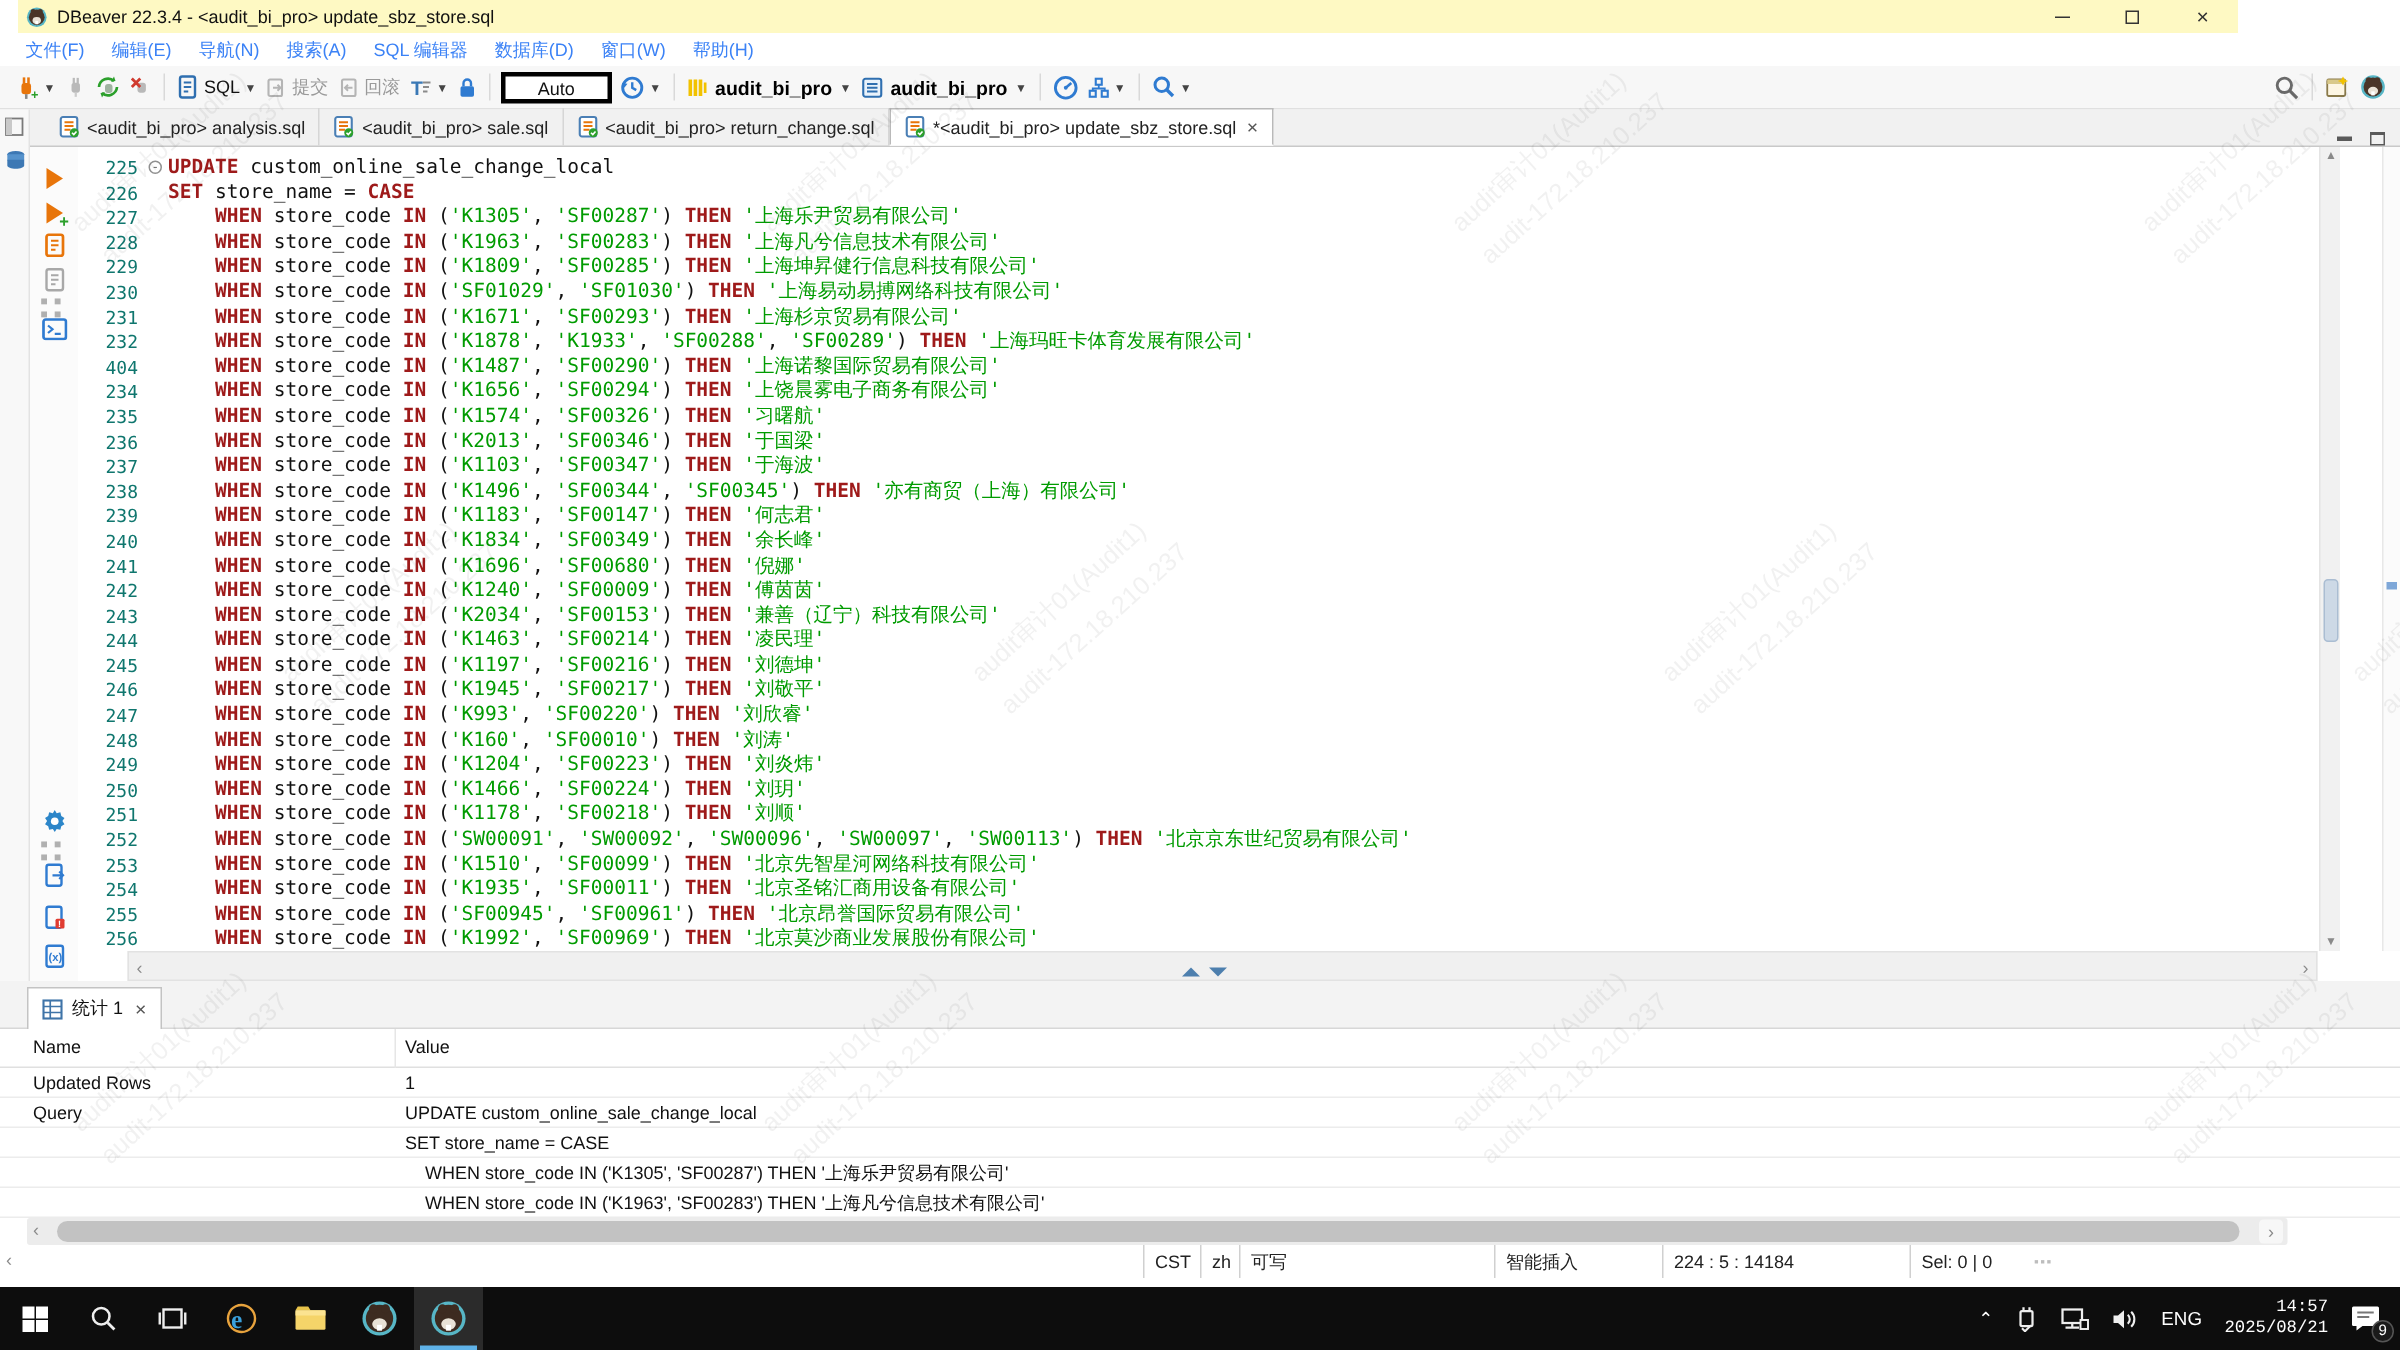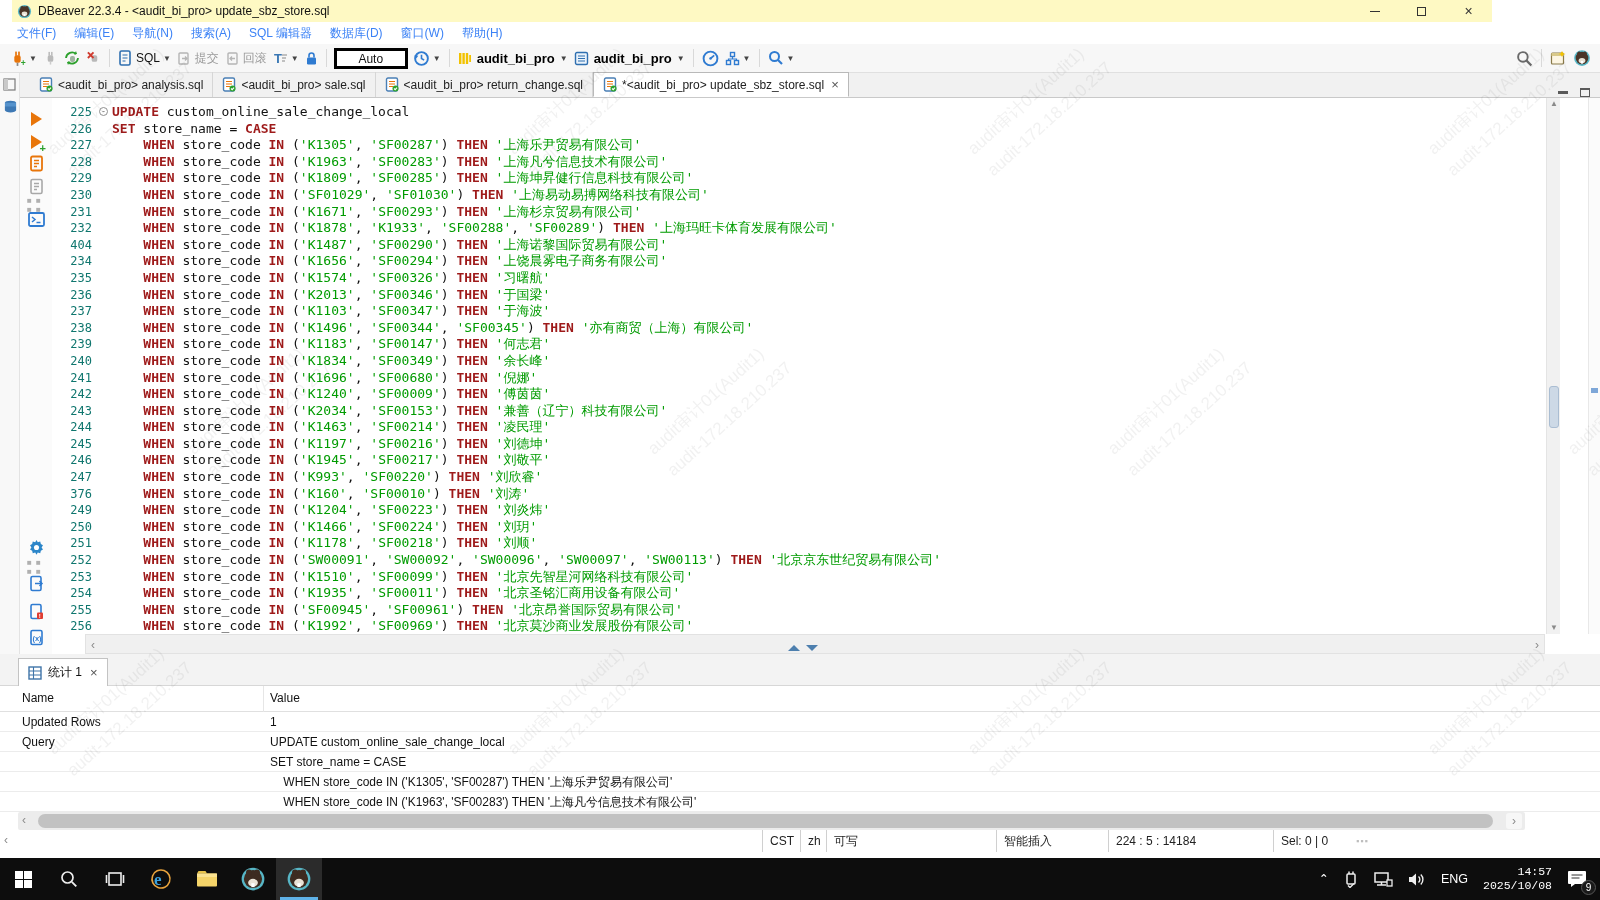--- a/index.html
+++ b/index.html
@@ -445,21 +445,21 @@
         <div class="code-row"><span class="lnum">238</span><span class="fold"></span><span class="ltext">    <span class="tok-k">WHEN</span> store_code <span class="tok-k">IN</span> (<span class="tok-s">'K1496'</span>, <span class="tok-s">'SF00344'</span>, <span class="tok-s">'SF00345'</span>) <span class="tok-k">THEN</span> <span class="tok-s">'亦有商贸（上海）有限公司'</span></span></div>
         <div class="code-row"><span class="lnum">239</span><span class="fold"></span><span class="ltext">    <span class="tok-k">WHEN</span> store_code <span class="tok-k">IN</span> (<span class="tok-s">'K1183'</span>, <span class="tok-s">'SF00147'</span>) <span class="tok-k">THEN</span> <span class="tok-s">'何志君'</span></span></div>
         <div class="code-row"><span class="lnum">240</span><span class="fold"></span><span class="ltext">    <span class="tok-k">WHEN</span> store_code <span class="tok-k">IN</span> (<span class="tok-s">'K1834'</span>, <span class="tok-s">'SF00349'</span>) <span class="tok-k">THEN</span> <span class="tok-s">'余长峰'</span></span></div>
         <div class="code-row"><span class="lnum">241</span><span class="fold"></span><span class="ltext">    <span class="tok-k">WHEN</span> store_code <span class="tok-k">IN</span> (<span class="tok-s">'K1696'</span>, <span class="tok-s">'SF00680'</span>) <span class="tok-k">THEN</span> <span class="tok-s">'倪娜'</span></span></div>
         <div class="code-row"><span class="lnum">242</span><span class="fold"></span><span class="ltext">    <span class="tok-k">WHEN</span> store_code <span class="tok-k">IN</span> (<span class="tok-s">'K1240'</span>, <span class="tok-s">'SF00009'</span>) <span class="tok-k">THEN</span> <span class="tok-s">'傅茵茵'</span></span></div>
         <div class="code-row"><span class="lnum">243</span><span class="fold"></span><span class="ltext">    <span class="tok-k">WHEN</span> store_code <span class="tok-k">IN</span> (<span class="tok-s">'K2034'</span>, <span class="tok-s">'SF00153'</span>) <span class="tok-k">THEN</span> <span class="tok-s">'兼善（辽宁）科技有限公司'</span></span></div>
         <div class="code-row"><span class="lnum">244</span><span class="fold"></span><span class="ltext">    <span class="tok-k">WHEN</span> store_code <span class="tok-k">IN</span> (<span class="tok-s">'K1463'</span>, <span class="tok-s">'SF00214'</span>) <span class="tok-k">THEN</span> <span class="tok-s">'凌民理'</span></span></div>
         <div class="code-row"><span class="lnum">245</span><span class="fold"></span><span class="ltext">    <span class="tok-k">WHEN</span> store_code <span class="tok-k">IN</span> (<span class="tok-s">'K1197'</span>, <span class="tok-s">'SF00216'</span>) <span class="tok-k">THEN</span> <span class="tok-s">'刘德坤'</span></span></div>
         <div class="code-row"><span class="lnum">246</span><span class="fold"></span><span class="ltext">    <span class="tok-k">WHEN</span> store_code <span class="tok-k">IN</span> (<span class="tok-s">'K1945'</span>, <span class="tok-s">'SF00217'</span>) <span class="tok-k">THEN</span> <span class="tok-s">'刘敬平'</span></span></div>
         <div class="code-row"><span class="lnum">247</span><span class="fold"></span><span class="ltext">    <span class="tok-k">WHEN</span> store_code <span class="tok-k">IN</span> (<span class="tok-s">'K993'</span>, <span class="tok-s">'SF00220'</span>) <span class="tok-k">THEN</span> <span class="tok-s">'刘欣睿'</span></span></div>
-        <div class="code-row"><span class="lnum">376</span><span class="fold"></span><span class="ltext">    <span class="tok-k">WHEN</span> store_code <span class="tok-k">IN</span> (<span class="tok-s">'K160'</span>, <span class="tok-s">'SF00010'</span>) <span class="tok-k">THEN</span> <span class="tok-s">'刘涛'</span></span></div>
+        <div class="code-row"><span class="lnum">248</span><span class="fold"></span><span class="ltext">    <span class="tok-k">WHEN</span> store_code <span class="tok-k">IN</span> (<span class="tok-s">'K160'</span>, <span class="tok-s">'SF00010'</span>) <span class="tok-k">THEN</span> <span class="tok-s">'刘涛'</span></span></div>
         <div class="code-row"><span class="lnum">249</span><span class="fold"></span><span class="ltext">    <span class="tok-k">WHEN</span> store_code <span class="tok-k">IN</span> (<span class="tok-s">'K1204'</span>, <span class="tok-s">'SF00223'</span>) <span class="tok-k">THEN</span> <span class="tok-s">'刘炎炜'</span></span></div>
         <div class="code-row"><span class="lnum">250</span><span class="fold"></span><span class="ltext">    <span class="tok-k">WHEN</span> store_code <span class="tok-k">IN</span> (<span class="tok-s">'K1466'</span>, <span class="tok-s">'SF00224'</span>) <span class="tok-k">THEN</span> <span class="tok-s">'刘玥'</span></span></div>
         <div class="code-row"><span class="lnum">251</span><span class="fold"></span><span class="ltext">    <span class="tok-k">WHEN</span> store_code <span class="tok-k">IN</span> (<span class="tok-s">'K1178'</span>, <span class="tok-s">'SF00218'</span>) <span class="tok-k">THEN</span> <span class="tok-s">'刘顺'</span></span></div>
         <div class="code-row"><span class="lnum">252</span><span class="fold"></span><span class="ltext">    <span class="tok-k">WHEN</span> store_code <span class="tok-k">IN</span> (<span class="tok-s">'SW00091'</span>, <span class="tok-s">'SW00092'</span>, <span class="tok-s">'SW00096'</span>, <span class="tok-s">'SW00097'</span>, <span class="tok-s">'SW00113'</span>) <span class="tok-k">THEN</span> <span class="tok-s">'北京京东世纪贸易有限公司'</span></span></div>
         <div class="code-row"><span class="lnum">253</span><span class="fold"></span><span class="ltext">    <span class="tok-k">WHEN</span> store_code <span class="tok-k">IN</span> (<span class="tok-s">'K1510'</span>, <span class="tok-s">'SF00099'</span>) <span class="tok-k">THEN</span> <span class="tok-s">'北京先智星河网络科技有限公司'</span></span></div>
         <div class="code-row"><span class="lnum">254</span><span class="fold"></span><span class="ltext">    <span class="tok-k">WHEN</span> store_code <span class="tok-k">IN</span> (<span class="tok-s">'K1935'</span>, <span class="tok-s">'SF00011'</span>) <span class="tok-k">THEN</span> <span class="tok-s">'北京圣铭汇商用设备有限公司'</span></span></div>
         <div class="code-row"><span class="lnum">255</span><span class="fold"></span><span class="ltext">    <span class="tok-k">WHEN</span> store_code <span class="tok-k">IN</span> (<span class="tok-s">'SF00945'</span>, <span class="tok-s">'SF00961'</span>) <span class="tok-k">THEN</span> <span class="tok-s">'北京昂誉国际贸易有限公司'</span></span></div>
         <div class="code-row"><span class="lnum">256</span><span class="fold"></span><span class="ltext">    <span class="tok-k">WHEN</span> store_code <span class="tok-k">IN</span> (<span class="tok-s">'K1992'</span>, <span class="tok-s">'SF00969'</span>) <span class="tok-k">THEN</span> <span class="tok-s">'北京莫沙商业发展股份有限公司'</span></span></div>
       </div>
   </div>
@@ -661,21 +661,21 @@
       </span>
     <span class="tray-item">
         <svg width="20" height="17" viewBox="0 0 20 17">
           <path d="M2 6h3l4-3.5v12L5 11H2z" fill="#eee"></path>
           <path d="M11.5 5.5a4 4 0 0 1 0 6M13.8 3.5a7 7 0 0 1 0 10" fill="none" stroke="#eee" stroke-width="1.4"></path>
         </svg>
       </span>
     <span class="tray-item" style="font-size:12.5px;">ENG</span>
     <span id="tray-clock">
       <div>14:57</div>
-      <div>2025/10/08</div>
+      <div>2025/08/21</div>
     </span>
     <span class="tray-item" id="notif">
       <svg width="22" height="20" viewBox="0 0 22 20">
           <rect x="2" y="2" width="18" height="13" rx="1" fill="#fff"></rect>
           <path d="M5 15l0 3 4-3z" fill="#fff"></path>
           <path d="M5.5 6h11M5.5 9h8" stroke="#777" stroke-width="1.3"></path>
         </svg>
       <span id="notif-badge">9</span>
     </span>
   </div>

